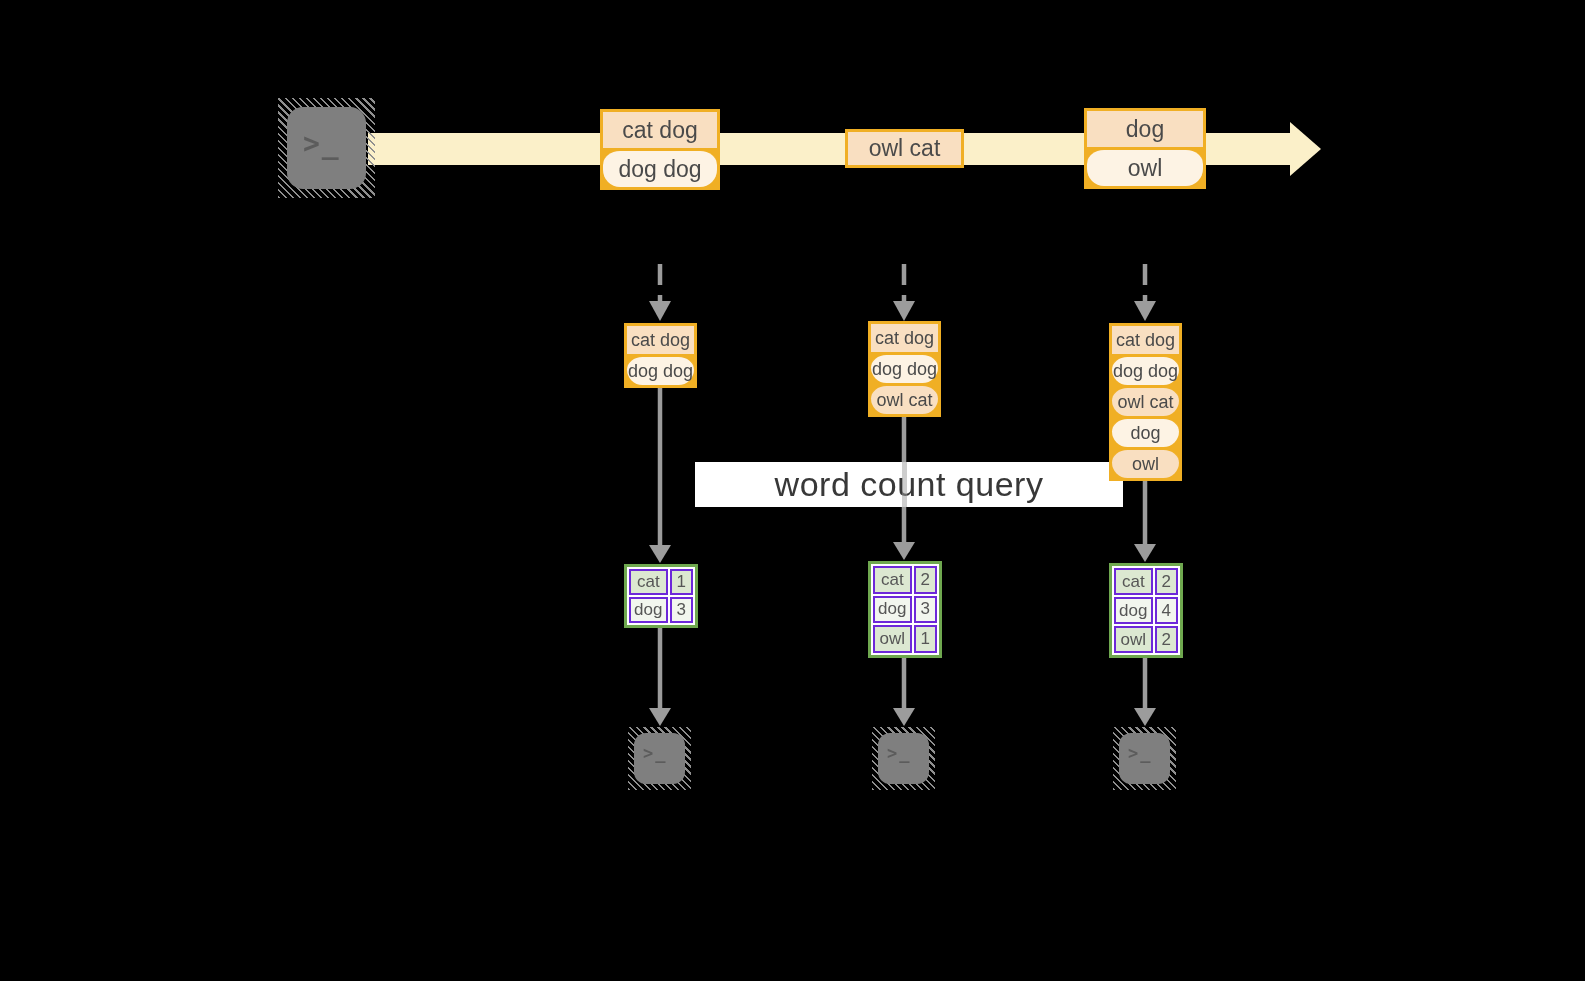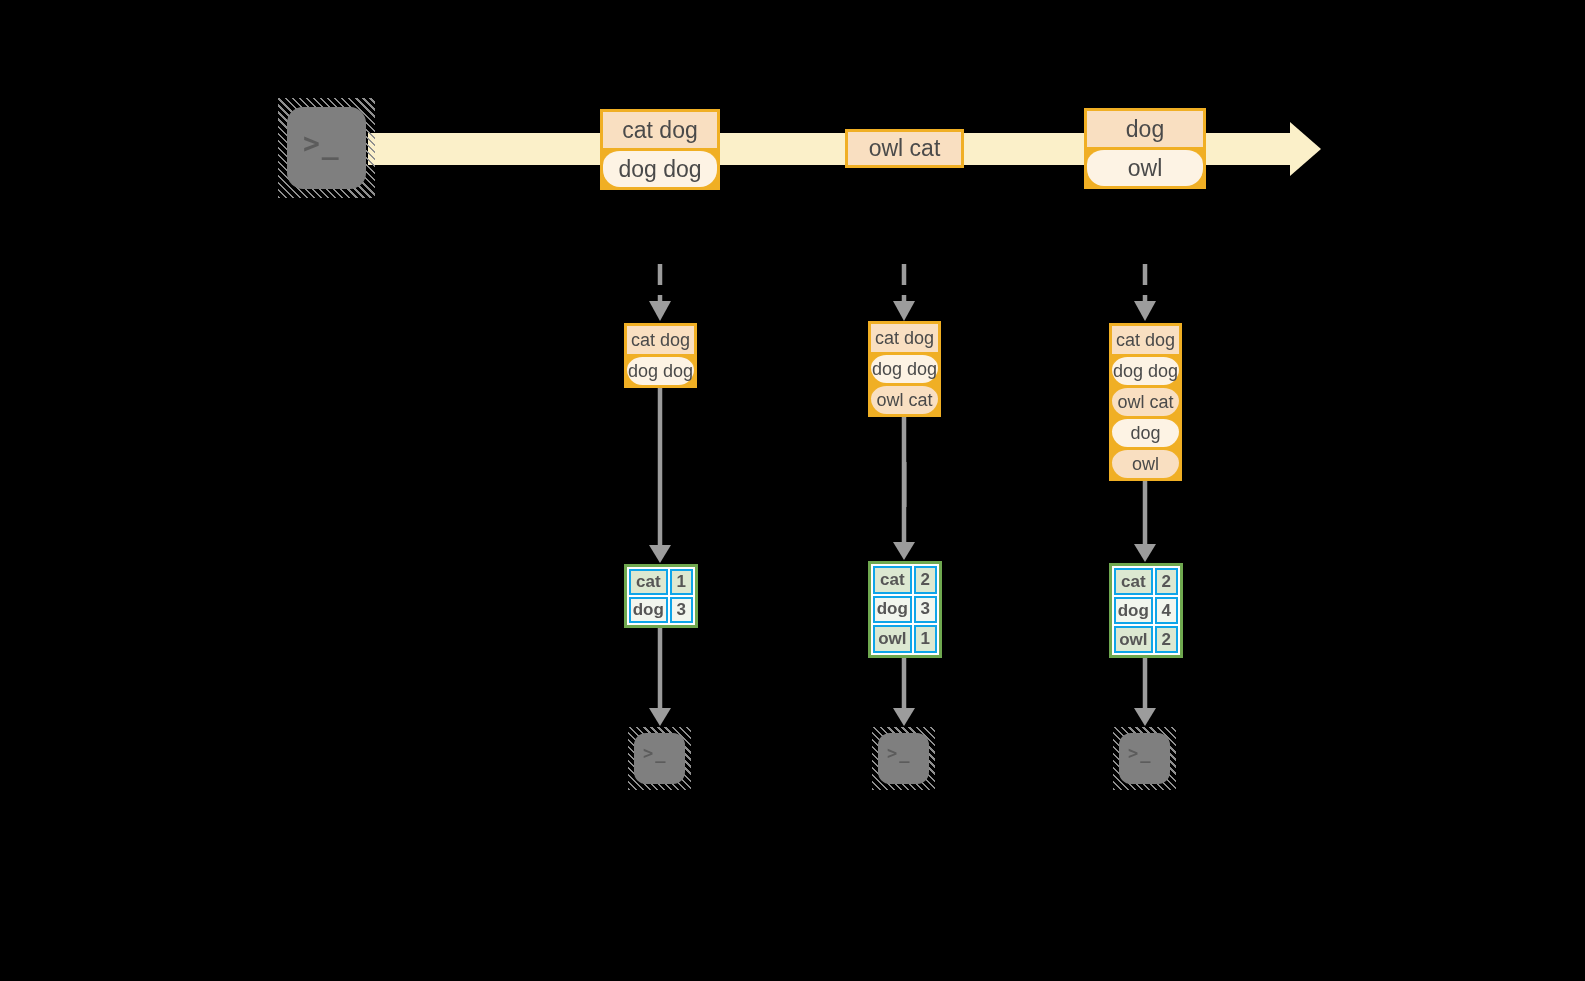--- a/index.html
+++ b/index.html
@@ -38,22 +38,22 @@
   
   .query-band { position:absolute; left:695px; top:462px; width:428px; height:45px;
      background:#ffffff; z-index:4; display:flex; align-items:center; justify-content:center; }
   .query-band .label { font-size:34px; font-weight:300; color:#383838; letter-spacing:0.5px; }
   .band-arrow-ghost { position:absolute; left:902px; top:462px; width:4.5px; height:45px;
      background:rgba(158,158,158,0.5); z-index:5; }
   
   .gtable { position:absolute; display:grid; grid-template-columns:1.65fr 1fr;
      gap:2px; padding:2px; background:#ffffff; border:3px solid #6FA84F;
      box-sizing:border-box; z-index:5; }
-  .gcell { border:2px solid #0ea5e9; display:flex; align-items:center; justify-content:center;
-     font-size:17px; color:#565656;font-weight:bold; }
+  .gcell { border:2px solid #6d28d9; display:flex; align-items:center; justify-content:center;
+     font-size:17px; color:#565656; }
   .gcell.dark  { background:#DCE8D1; }
   .gcell.light { background:#F2F6EE; }
 </style>
 </head>
 <body>
 
 <div class="canvas">
 
   <div class="band"></div>
   <div class="band-head"></div>
@@ -112,20 +112,23 @@
     <div class="orow row-sm peach">owl cat</div>
   </div>
   <div class="obox" style="left:1109px;top:323px;width:73px">
     <div class="orow row-sm peach">cat dog</div>
     <div class="orow row-sm cream">dog dog</div>
     <div class="orow row-sm peach">owl cat</div>
     <div class="orow row-sm cream">dog</div>
     <div class="orow row-sm peach">owl</div>
   </div>
 
+  <div class="query-band">
+    <span class="label">word count query</span>
+  </div>
   <div class="band-arrow-ghost"></div>
 
   <div class="gtable" style="left:624px;top:564px;width:74px;height:64px;grid-template-rows:repeat(2,1fr)">
     <div class="gcell dark">cat</div>
     <div class="gcell dark">1</div>
     <div class="gcell light">dog</div>
     <div class="gcell light">3</div>
   </div>
   <div class="gtable" style="left:868px;top:561px;width:74px;height:97px;grid-template-rows:repeat(3,1fr)">
     <div class="gcell dark">cat</div>

